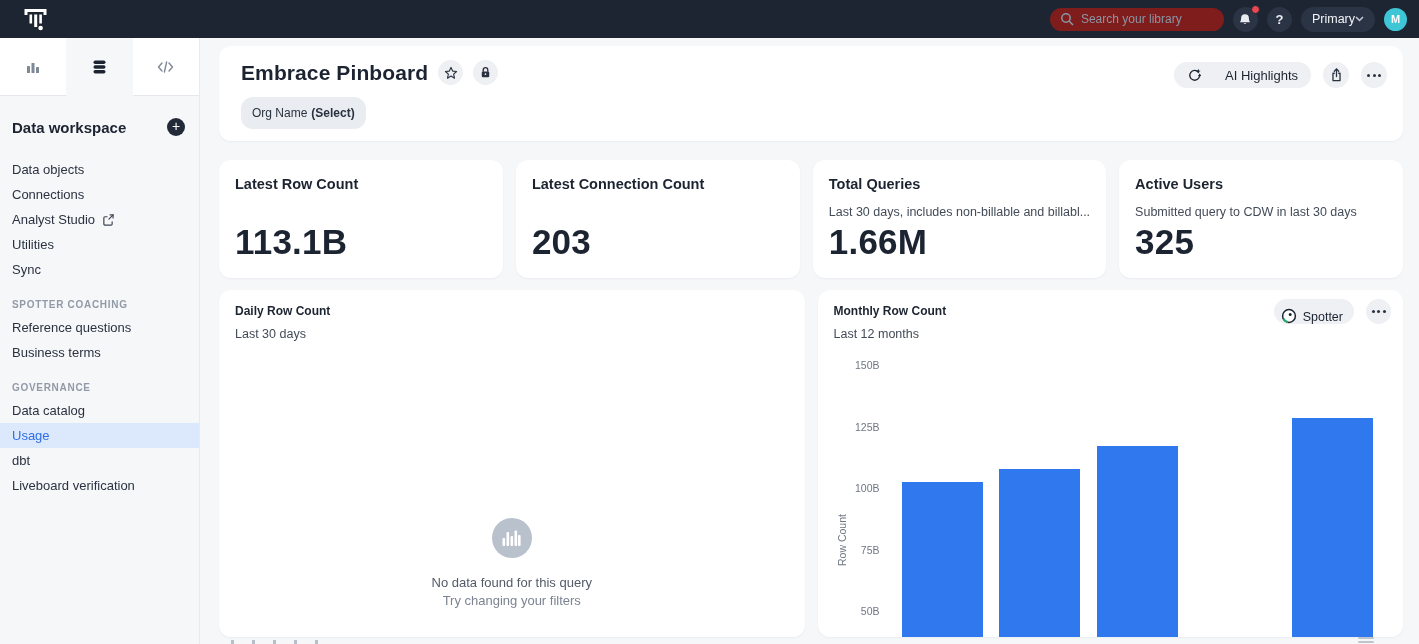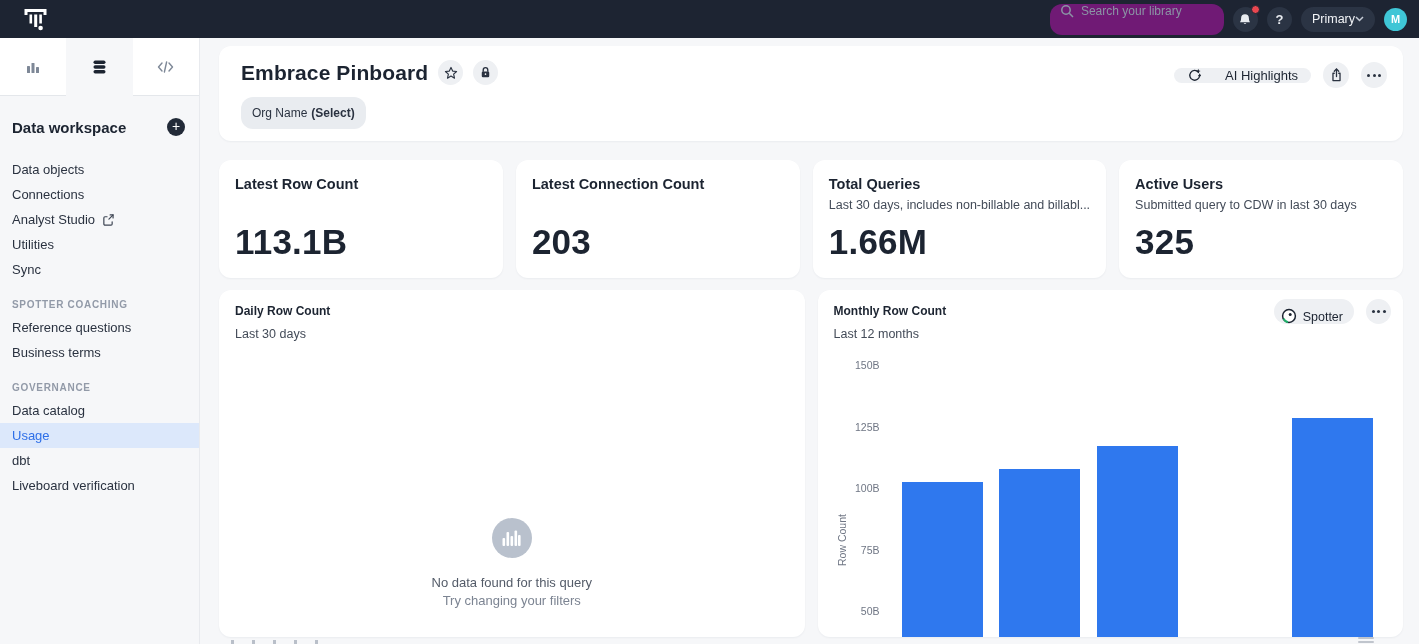--- a/index.html
+++ b/index.html
@@ -4,22 +4,22 @@
 <style>
   * { margin:0; padding:0; box-sizing:border-box; }
   html,body { font-family:"Liberation Sans", sans-serif; background:#e9eaee; }
   #app { position:relative; width:1419px; height:644px; overflow:hidden; background:#f6f7f9; }
 
   
   .topbar { position:absolute; left:0; top:0; width:1419px; height:38px; background:#1d2432;
             display:flex; align-items:center; padding:0 12px 0 20px; }
   .logo { width:30px; height:30px; display:flex; align-items:center; justify-content:center; cursor:pointer; }
   .tb-right { margin-left:auto; display:flex; align-items:center; gap:9px; }
-  .search-pill { width:174px; height:31px; background:#701a75; border-radius:12px; display:flex;
-                 align-items:flex-start; gap:7px; padding:0 10px; cursor:text; }
+  .search-pill { width:174px; height:23px; background:#7f1d1d; border-radius:12px; display:flex;
+                 align-items:center; gap:7px; padding:0 10px; cursor:text; }
   .search-pill span { color:#8b95a5; font-size:12px; }
   .tb-circle { width:25px; height:25px; border-radius:50%; background:#2b3444; display:flex;
                align-items:center; justify-content:center; position:relative; cursor:pointer; }
   .notif-dot { position:absolute; top:-2px; right:-2px; width:9px; height:9px; border-radius:50%;
                background:#ea4750; border:1.5px solid #1d2432; }
   .help-q { color:#e8ebf0; font-size:13px; font-weight:600; }
   .org-pill { height:25px; background:#2b3444; border-radius:13px; display:flex; align-items:center;
               padding:0 11px; cursor:pointer; }
   .org-pill span { color:#f2f4f7; font-size:12.5px; }
   .avatar { width:23px; height:23px; border-radius:50%; background:#3fc6d6; color:#fff; font-size:11px;
@@ -50,31 +50,31 @@
 
   .header-card { position:absolute; left:19px; top:8px; width:1184px; height:95px; padding:14px 22px; }
   .title-row { display:flex; align-items:flex-end; gap:10px; }
   .page-title { font-size:21px; font-weight:600; color:#1c2431; letter-spacing:.1px; }
   .icon-circle { width:25px; height:25px; border-radius:50%; background:#eef0f3; display:flex;
                  align-items:center; justify-content:center; cursor:pointer; }
   .chip { display:inline-flex; align-items:center; margin-top:12px; height:22px; background:#e9ecf0;
           border-radius:12px; padding:16px 11px; font-size:12px; color:#2a3240; cursor:pointer; }
   .chip b { margin-left:4px; }
   .hdr-actions { position:absolute; right:16px; top:16px; display:flex; align-items:center; gap:12px; }
-  .ai-pill { height:15px; border-radius:14px; background:#eef0f3; display:flex; align-items:center;
+  .ai-pill { height:26px; border-radius:14px; background:#eef0f3; display:flex; align-items:center;
              gap:23px; padding:0 13px; font-size:13px; color:#1c2431; cursor:pointer; }
   .icon-circle.lg { width:26px; height:26px; }
   .dots { display:flex; gap:2.5px; }
   .dots i { width:3px; height:3px; border-radius:50%; background:#2a3240; }
 
   .kpi-row { position:absolute; left:19px; top:122px; width:1184px; height:118px; display:grid;
              grid-template-columns:repeat(4,1fr); gap:13px; }
   .kpi { padding:16px 16px 16px; display:flex; flex-direction:column; }
   .kpi-title { font-size:14.5px; font-weight:600; color:#1c2431; }
-  .kpi-sub { font-size:12.5px; color:#434b58; margin-top:6px; white-space:nowrap; overflow:hidden; }
+  .kpi-sub { font-size:12.5px; color:#434b58; margin-top:13px; white-space:nowrap; overflow:hidden; }
   .kpi-value { font-size:35px; font-weight:700; color:#1c2431; margin-top:auto; letter-spacing:.2px; }
 
   .chart-row { position:absolute; left:19px; top:252px; width:1184px; height:347px; display:grid;
                grid-template-columns:1fr 1fr; gap:13px; }
   .chart-card { position:relative; padding:14px 16px; overflow:hidden; }
   .cc-title { font-size:12px; font-weight:600; color:#1c2431; }
   .cc-sub { font-size:12.5px; color:#434b58; margin-top:9px; }
   .cc-actions { position:absolute; right:12px; top:9px; display:flex; align-items:center; gap:12px; }
   .spotter-pill { height:25px; border-radius:13px; background:#eef0f3; display:flex; align-items:flex-end;
                   gap:6px; padding:0 11px 0 7px; font-size:12.5px; color:#1c2431; cursor:pointer; }

